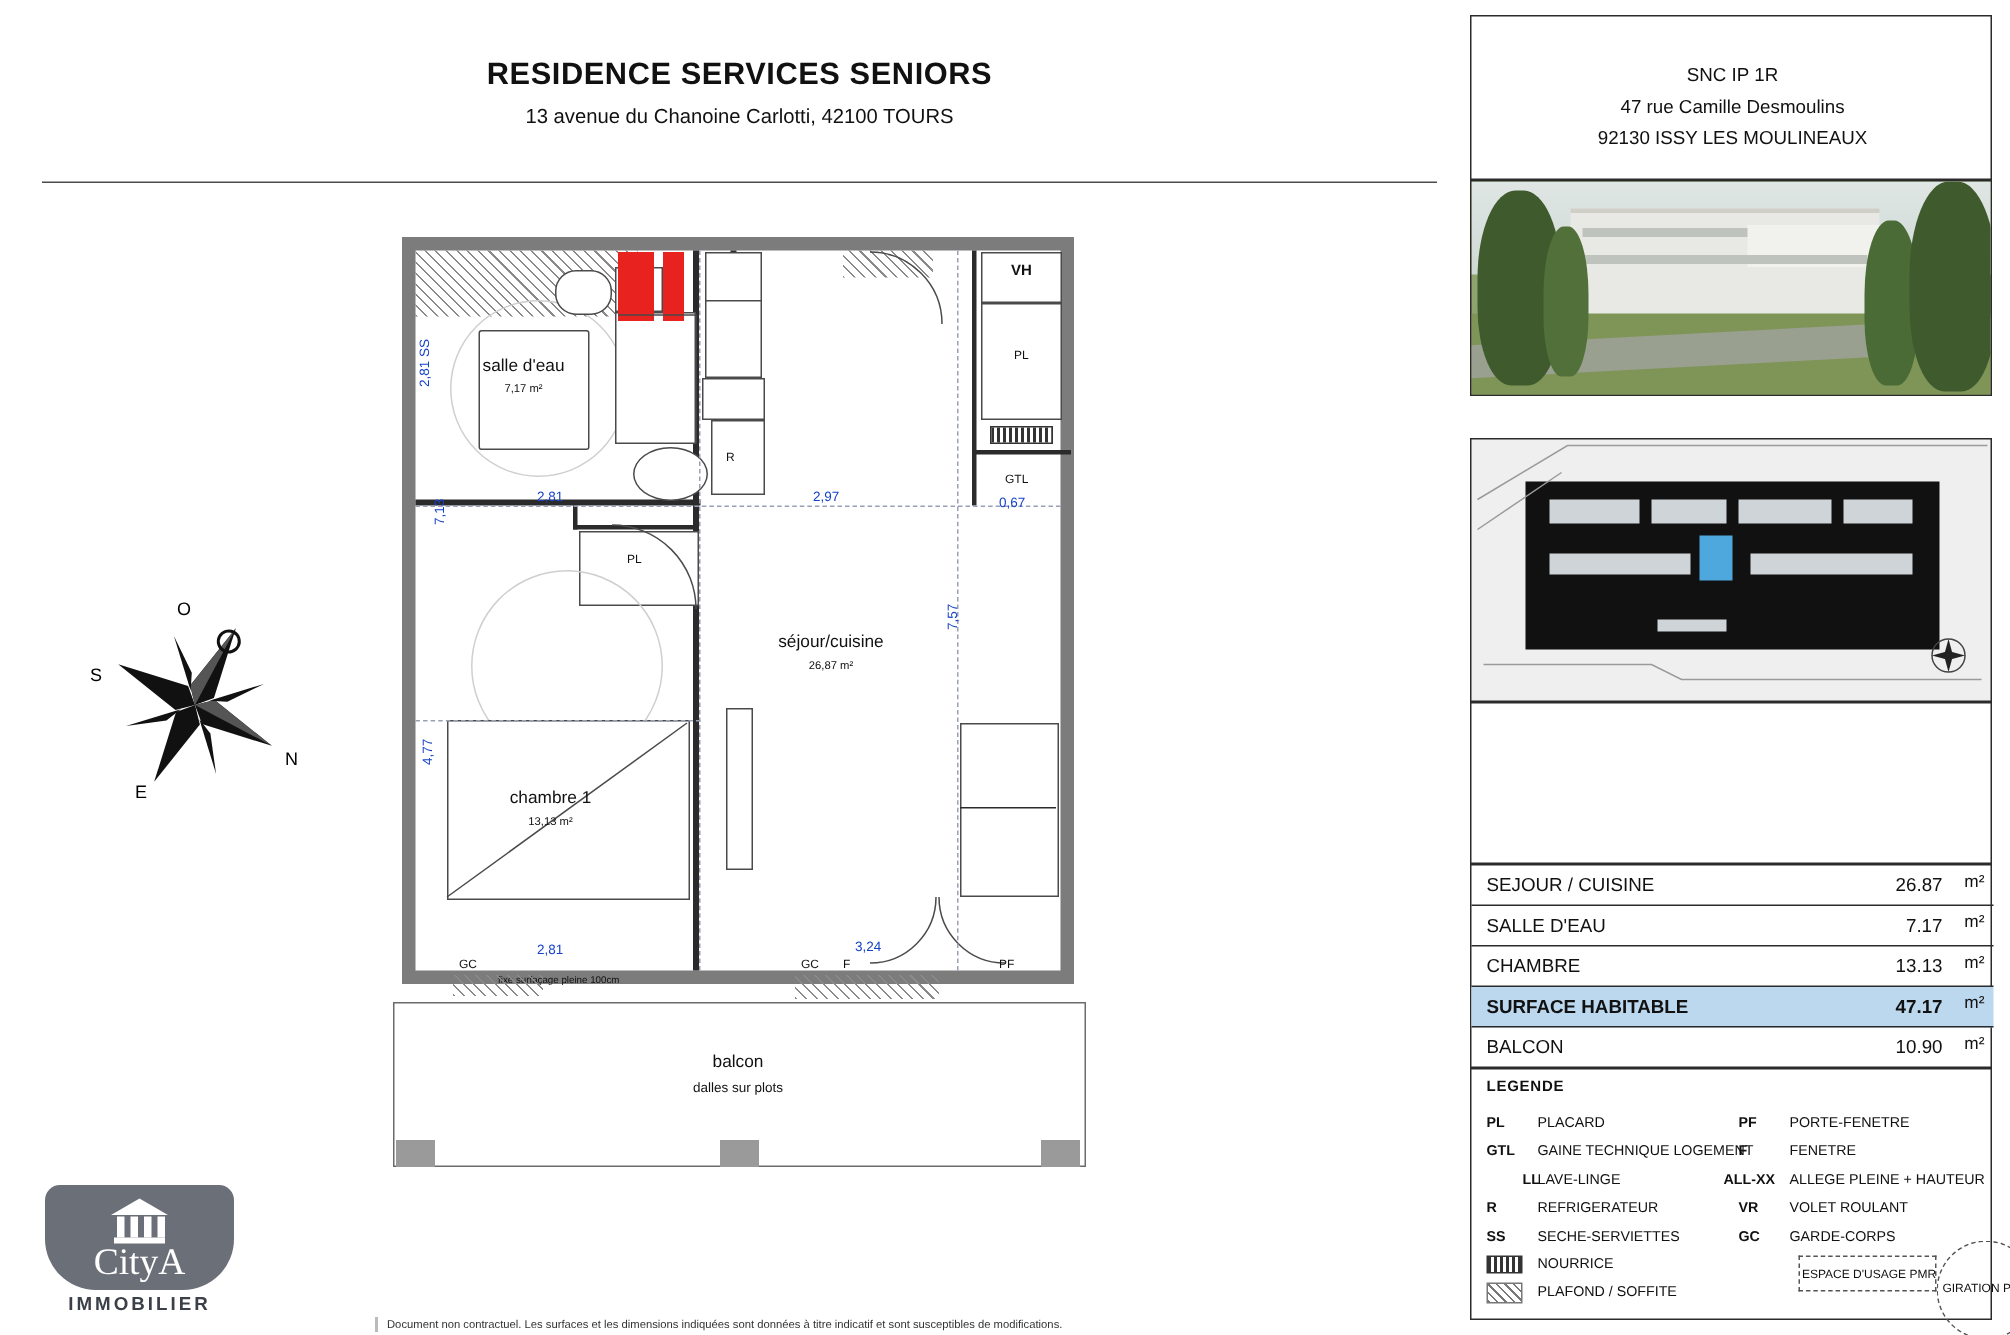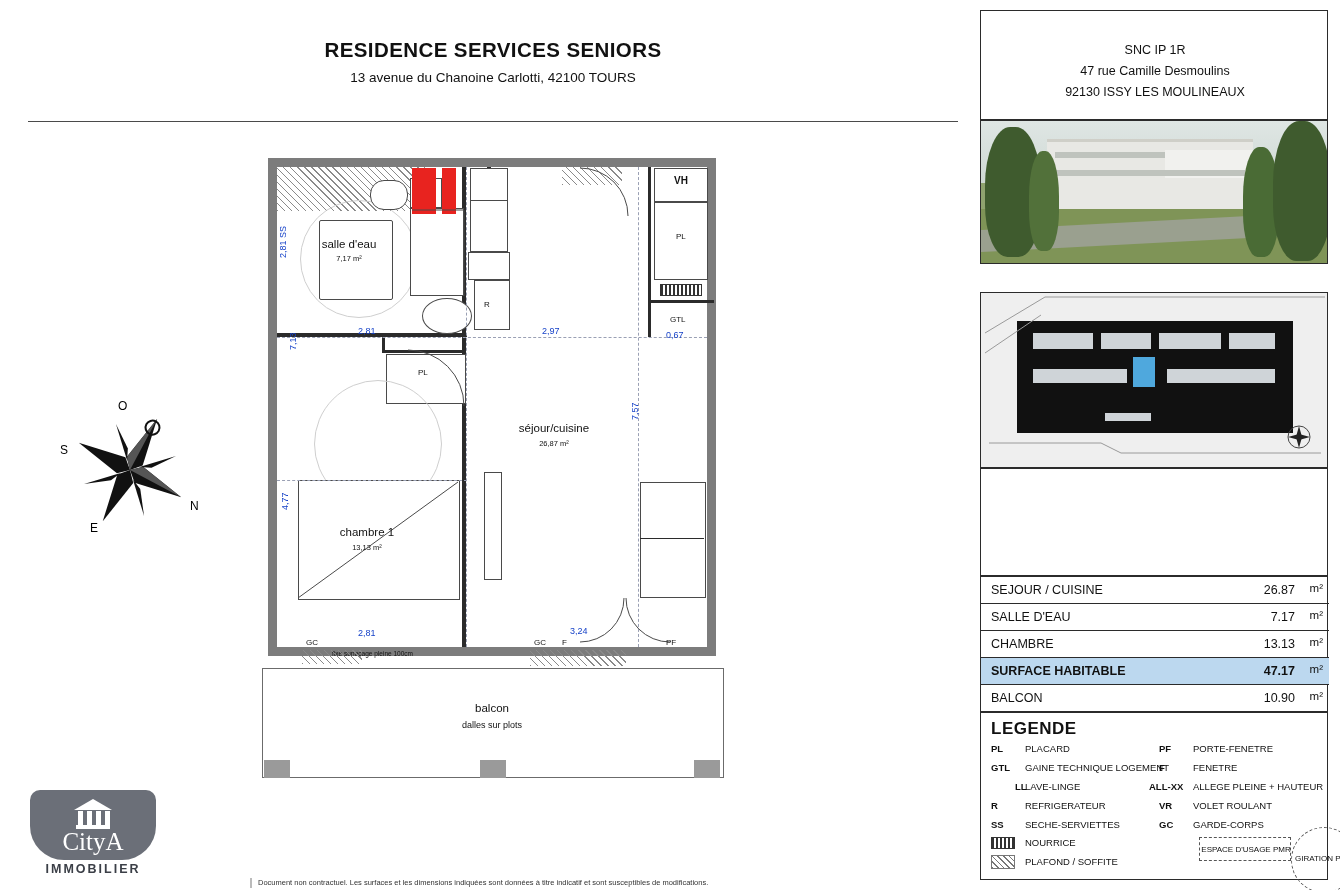--- a/index.html
+++ b/index.html
@@ -85,21 +85,21 @@
   .surf{left:0;top:566px;width:348px;height:136px;}
   .srow{position:absolute;left:0;width:348px;height:27px;border-bottom:1px solid #2b2b2b;box-sizing:border-box;}
   .srow:last-child{border-bottom:none;}
   .srow .n{position:absolute;left:10px;top:6px;font-size:12.5px;}
   .srow .v{position:absolute;right:34px;top:6px;font-size:12.5px;text-align:right;}
   .srow .u{position:absolute;right:6px;top:5px;font-size:11.5px;}
   .srow.hl{background:#bcd8ef;}
   .srow.hl .n,.srow.hl .v{font-weight:bold;}
 
   .legend{left:0;top:702px;width:348px;height:168px;}
-  .lg-title{position:absolute;left:10px;top:6px;font-size:17px;font-weight:bold;letter-spacing:.5px;}
+  .lg-title{position:absolute;left:10px;top:6px;font-size:10px;font-weight:bold;letter-spacing:.5px;}
   .lg-item{position:absolute;font-size:9.5px;}
   .lg-key{font-weight:bold;}
   .hatch{position:absolute;width:22px;height:12px;
     background-image:repeating-linear-gradient(45deg,#777 0 1px,transparent 1px 4px);
     border:1px solid #777;}
   .nourrice{position:absolute;width:22px;height:10px;border:1px solid #333;
     background-image:repeating-linear-gradient(90deg,#333 0 2px,#fff 2px 4px);}
   .pmr-box{position:absolute;left:218px;top:124px;width:92px;height:24px;border:1px dashed #555;
     box-sizing:border-box;}
   .pmr-box span{position:absolute;left:0;top:7px;width:92px;text-align:center;font-size:8px;}

